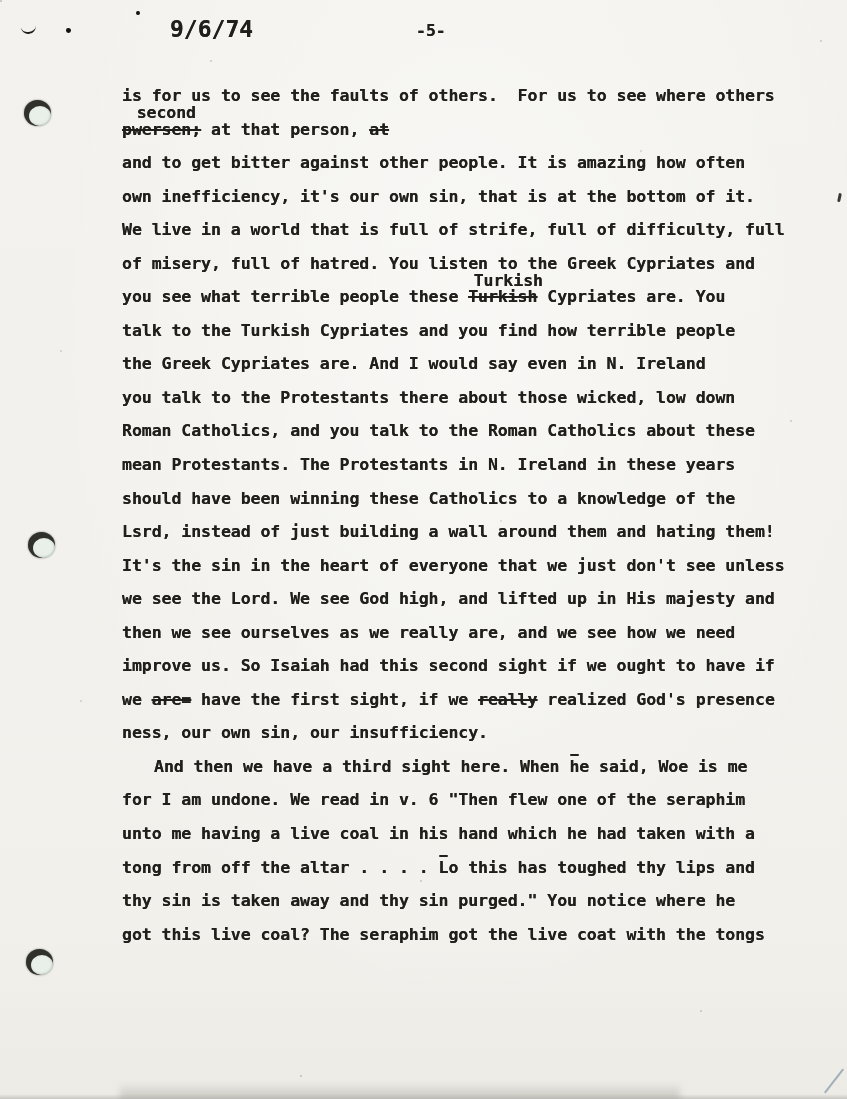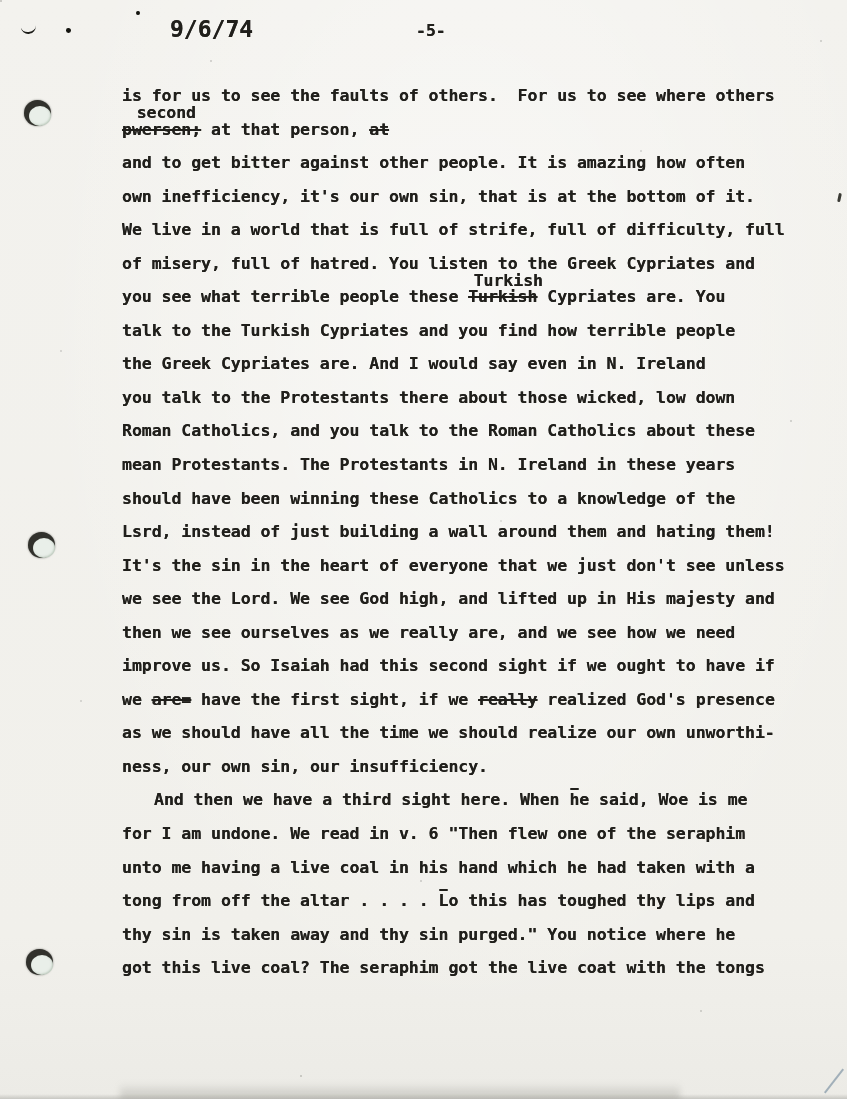--- a/index.html
+++ b/index.html
@@ -92,21 +92,20 @@
       <div class="line"><span>you talk to the Protestants there about those wicked, low down</span></div>
       <div class="line"><span>Roman Catholics, and you talk to the Roman Catholics about these</span></div>
       <div class="line"><span>mean Protestants. The Protestants in N. Ireland in these years</span></div>
       <div class="line"><span>should have been winning these Catholics to a knowledge of the</span></div>
       <div class="line"><span>Lsrd, instead of just building a wall around them and hating them!</span></div>
       <div class="line"><span>It's the sin in the heart of everyone that we just don't see unless</span></div>
       <div class="line"><span>we see the Lord. We see God high, and lifted up in His majesty and</span></div>
       <div class="line"><span>then we see ourselves as we really are, and we see how we need</span></div>
       <div class="line"><span>improve us. So Isaiah had this second sight if we ought to have if</span></div>
       <div class="line"><span>we </span><span class="strike">are=</span><span> have the first sight, if we </span><span class="strike">really</span><span> realized God's presence</span></div>
-      <div class="line"><span>as we should have all the time we should realize our own unworthi-</span></div>
       <div class="line"><span>ness, our own sin, our insufficiency.</span></div>
       <div class="line" style="padding-left: 32px;"><span>And then we have a third sight here. When </span><span class="ot">he</span><span> said, Woe is me</span></div>
       <div class="line"><span>for I am undone. We read in v. 6 "Then flew one of the seraphim</span></div>
       <div class="line"><span>unto me having a live coal in his hand which he had taken with a</span></div>
       <div class="line"><span>tong from off the altar . . . . </span><span class="ot">Lo</span><span> this has toughed thy lips and</span></div>
       <div class="line"><span>thy sin is taken away and thy sin purged." You notice where he</span></div>
       <div class="line"><span>got this live coal? The seraphim got the live coat with the tongs</span></div>
     </div>
 
   <div class="bottom-shadow"></div>

